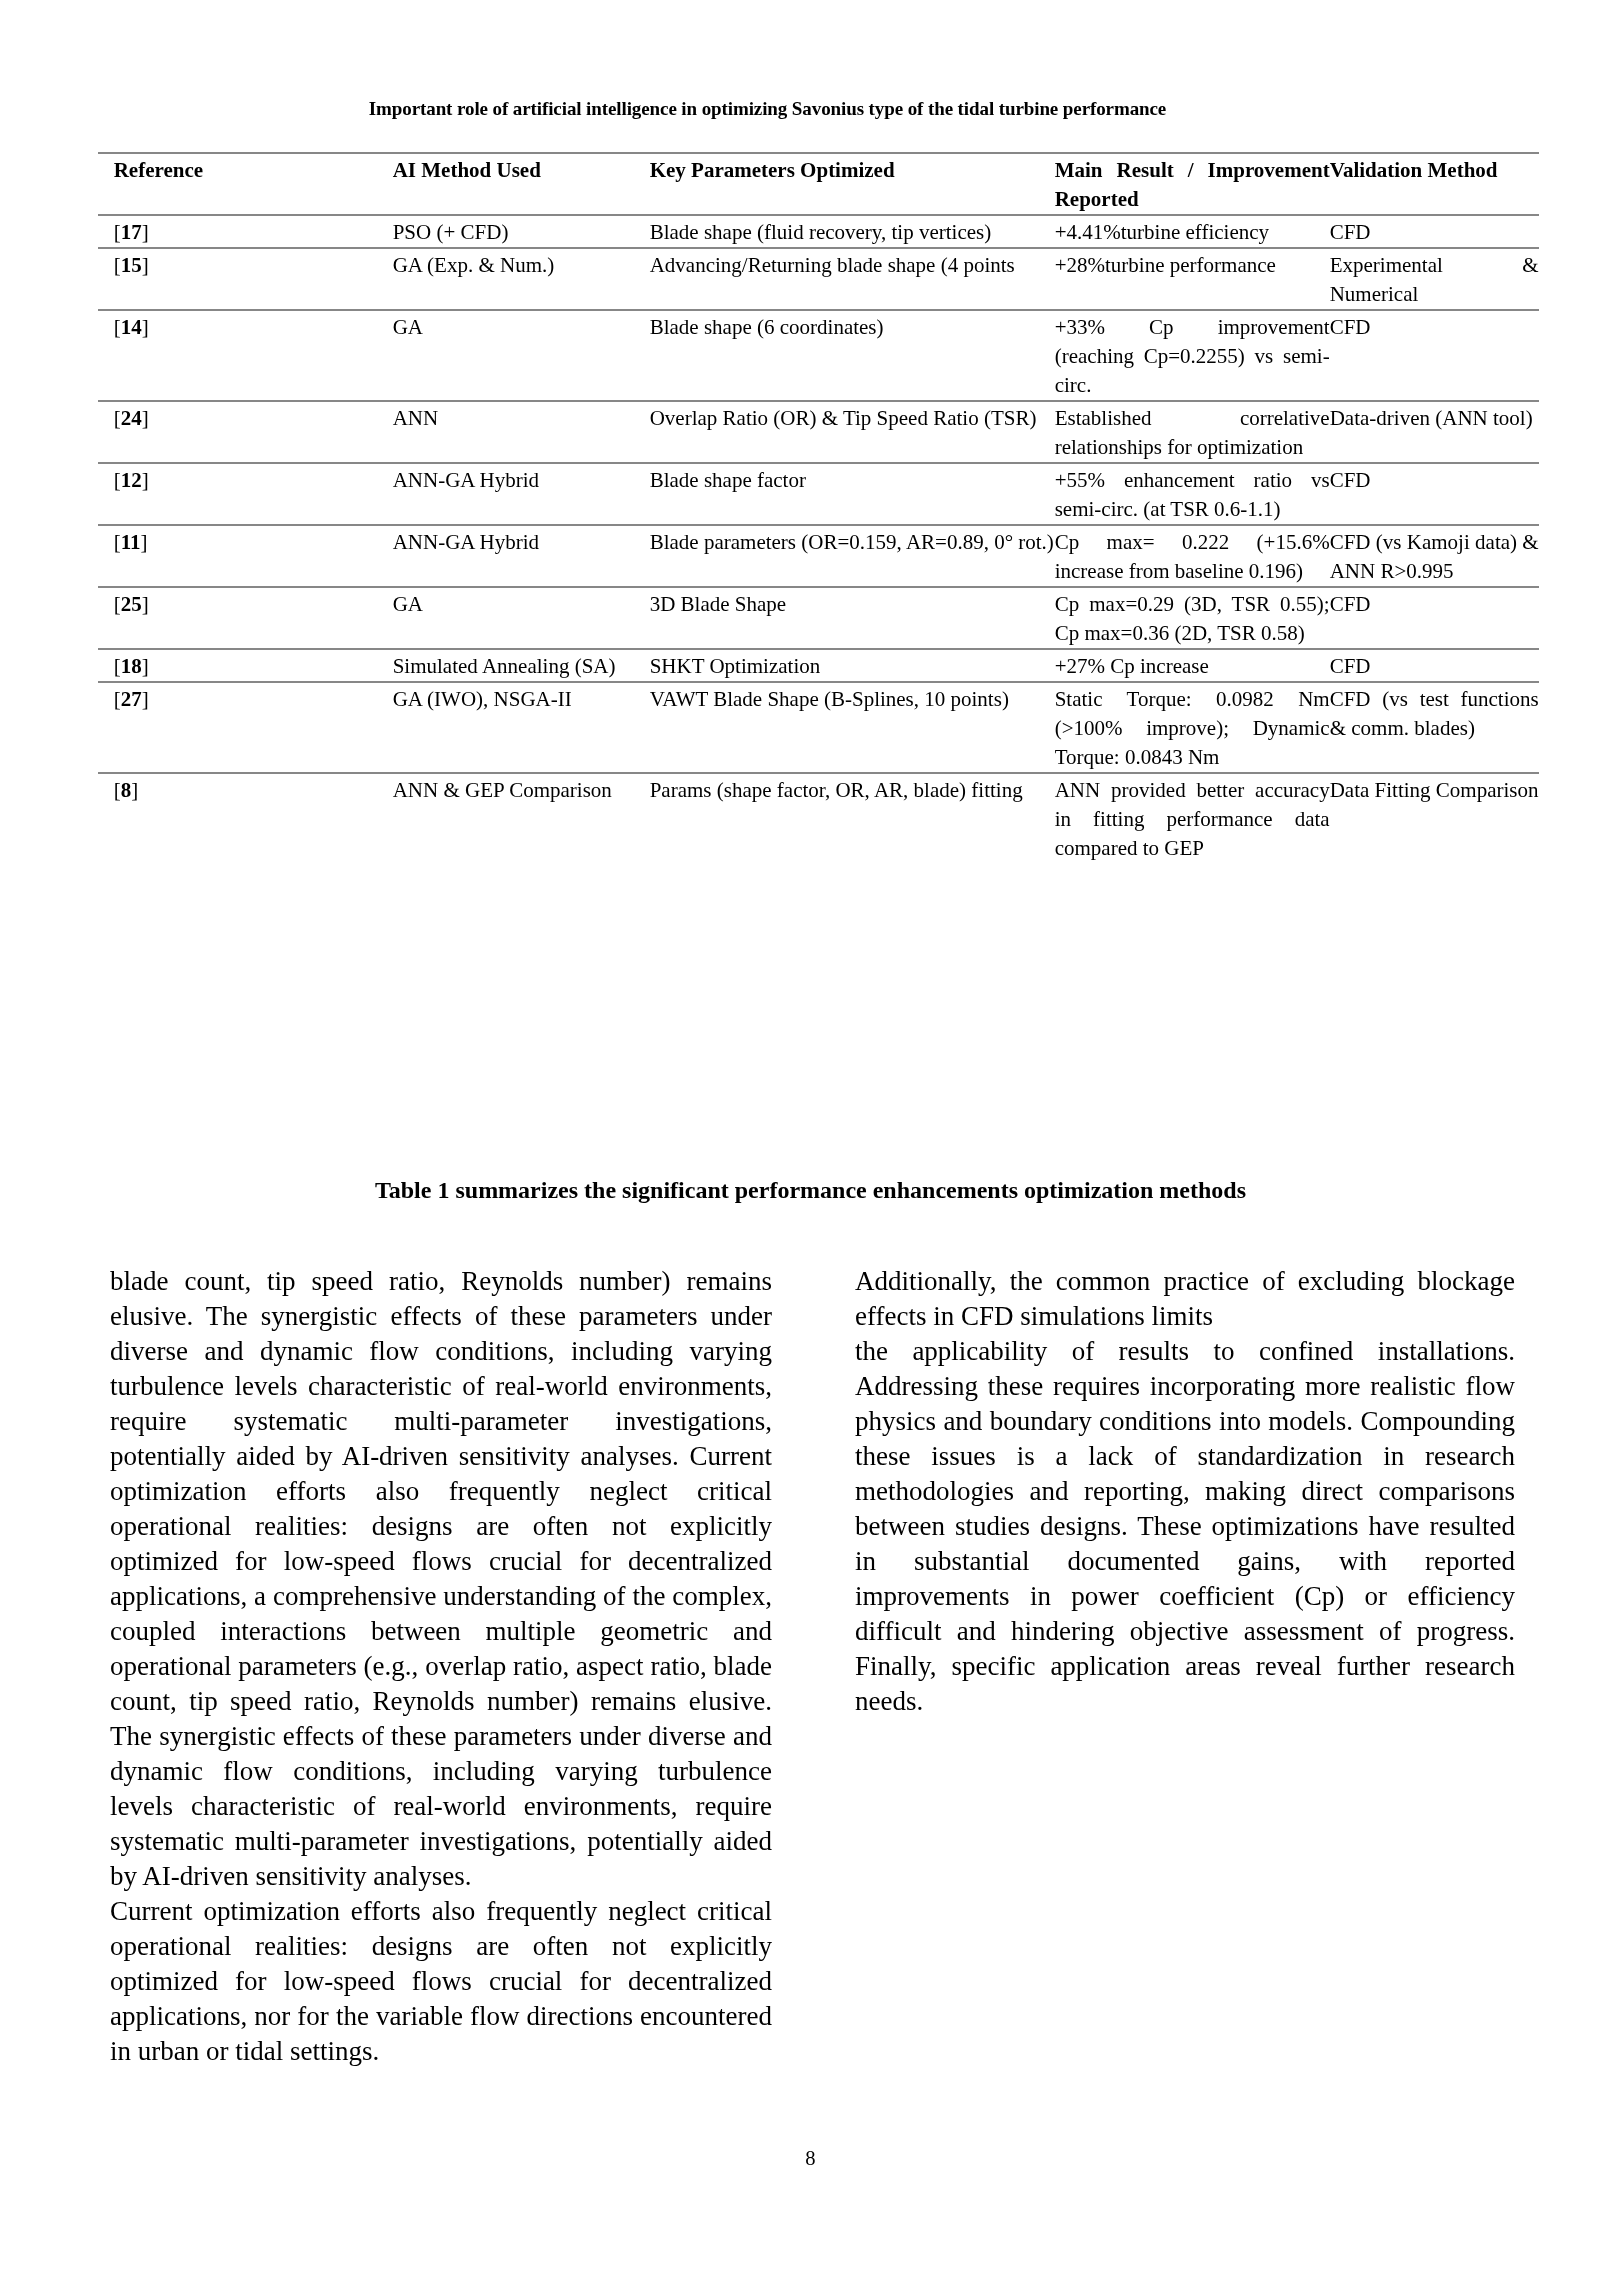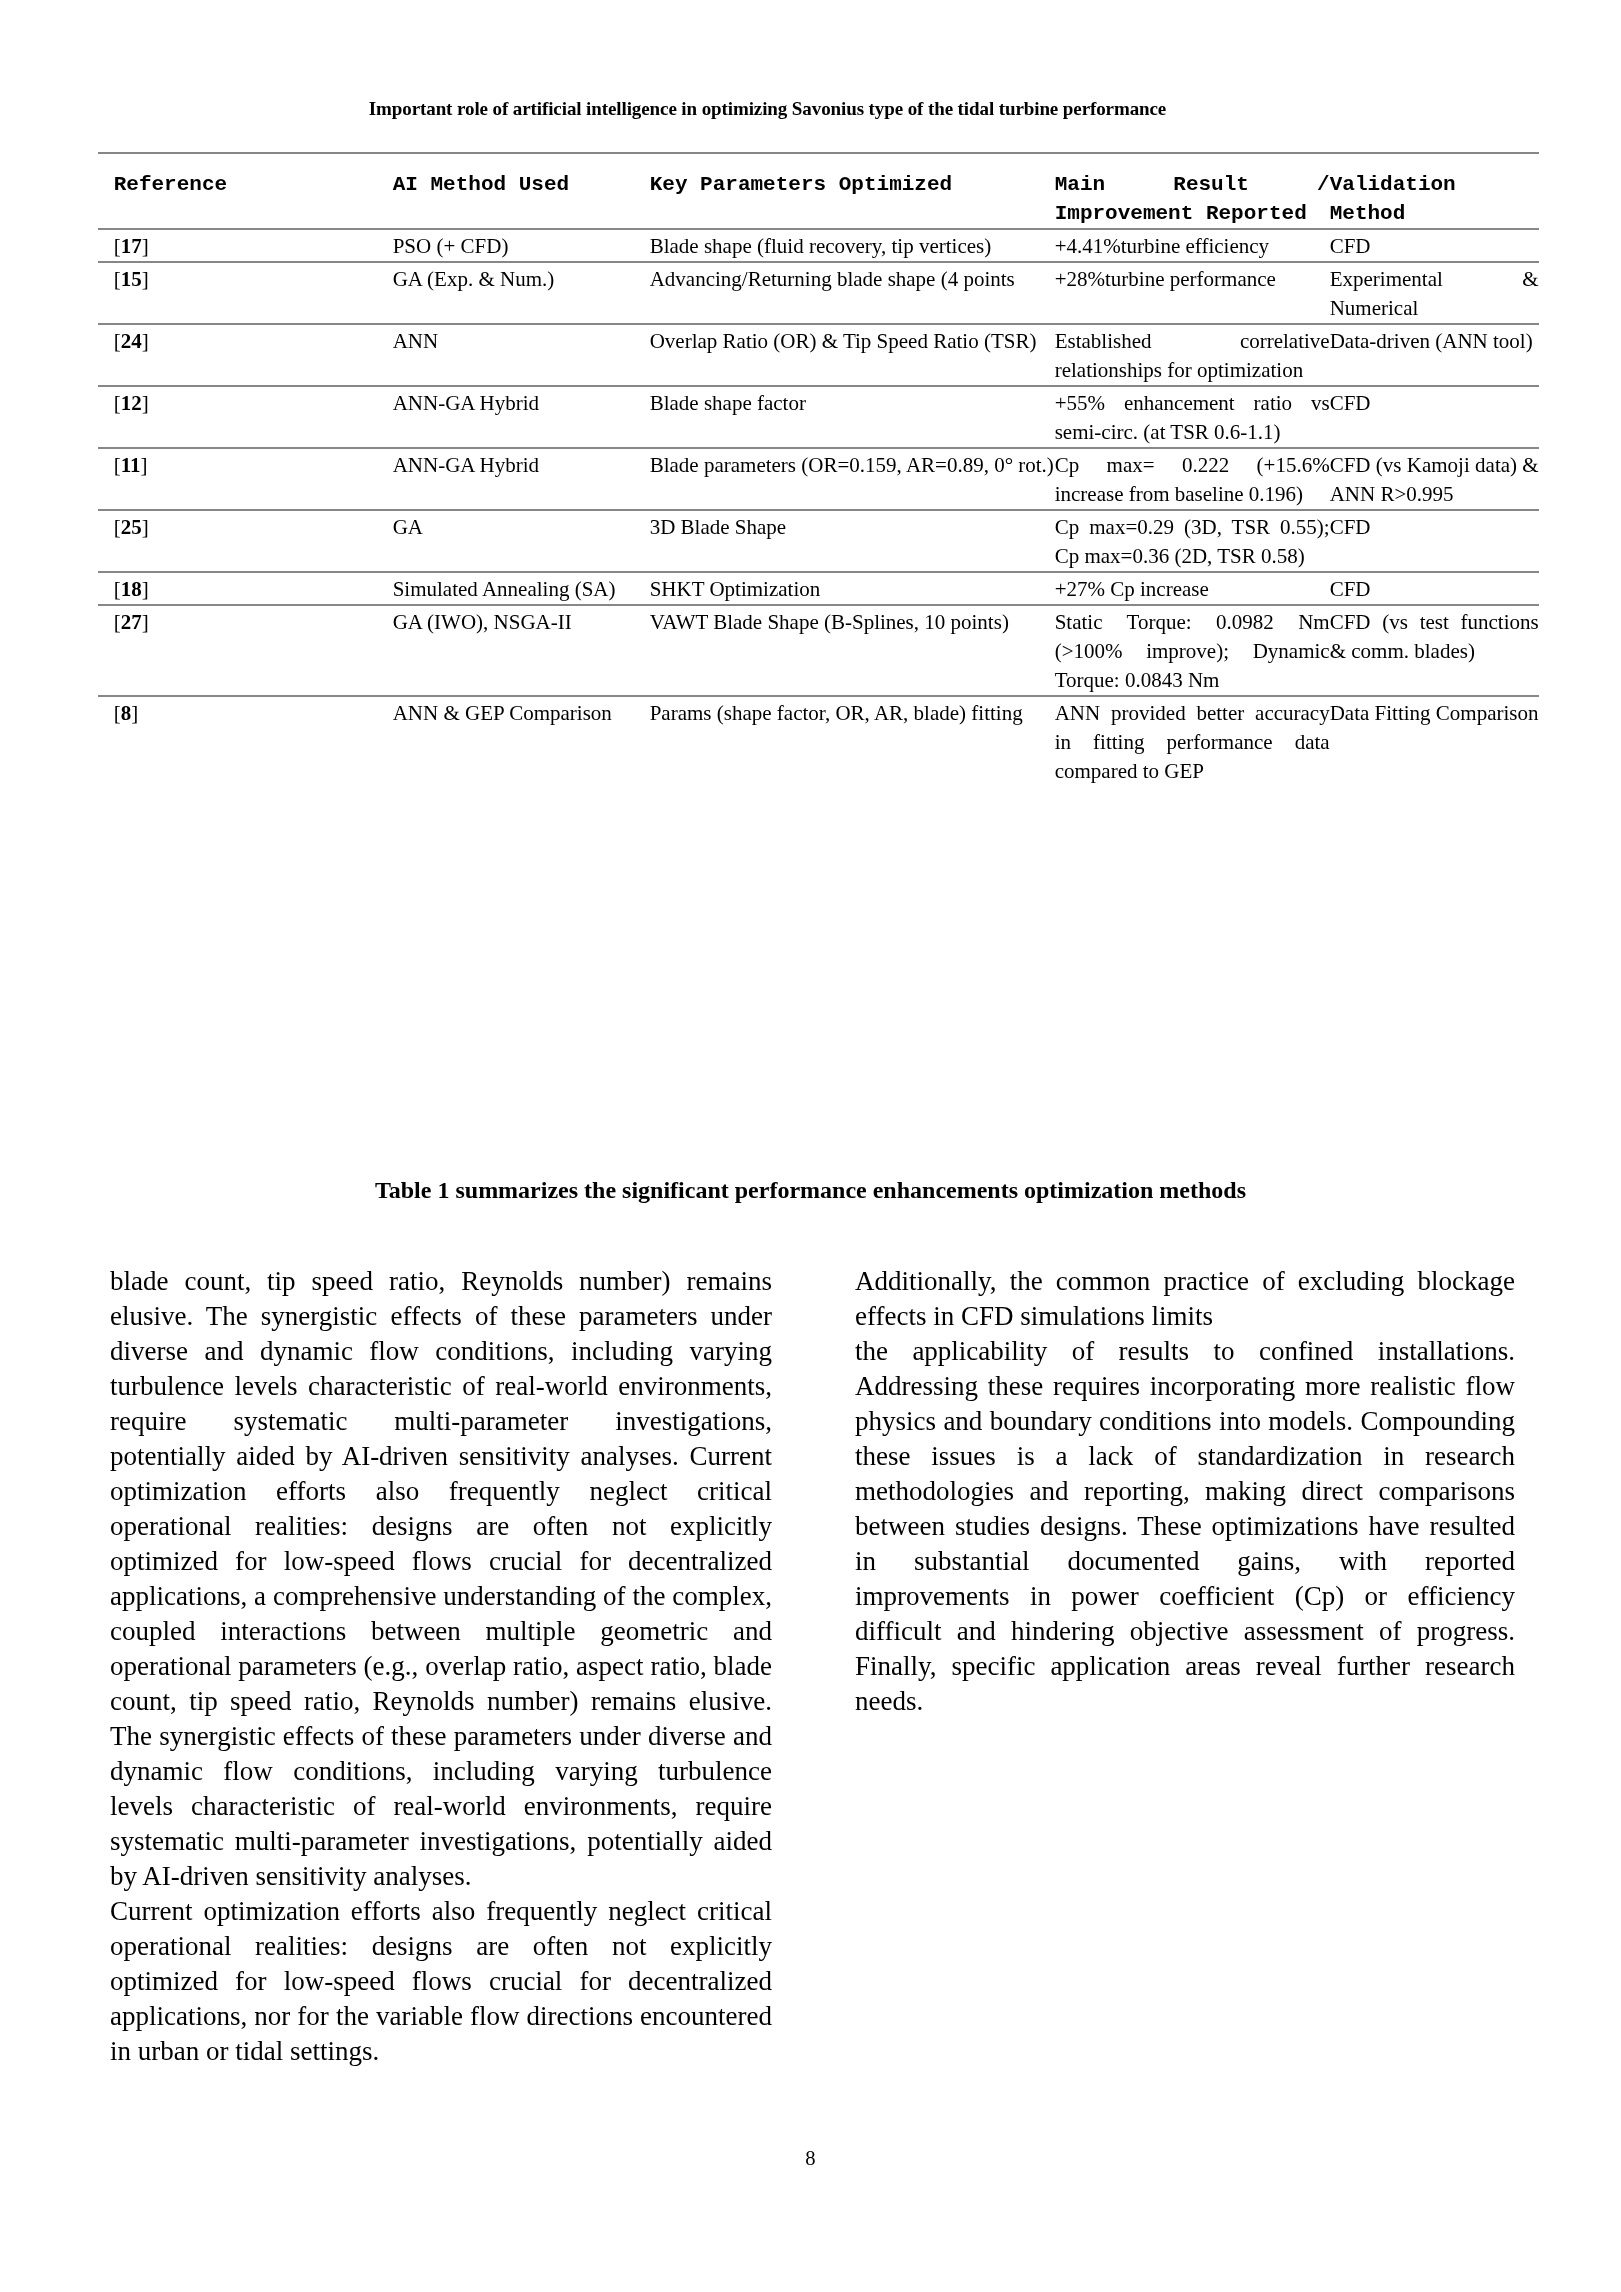--- a/index.html
+++ b/index.html
@@ -42,22 +42,21 @@
     text-align-last: left;
   }
   .table tr {
     border-top: 2.9px solid #878787;
   }
   .table tr.last-row {
     border-bottom: 2.9px solid #878787;
   }
   .table th {
     font-weight: bold;
-    padding-top: 16px;
-    font-family: Liberation Mono, monospace;
+    padding-top: 2px;
   }
   .table td {
     padding-top: 2px;
   }
   .c-ref { width: 279px; padding-left: 15.7px !important; }
   .c-ai  { width: 257px; }
   .c-key { width: 405px; }
   .c-res { width: 275px; }
   .c-val { width: 209px; margin-top: 32px; }
   .c-ai-in  { padding-right: 16.7px; }
@@ -117,20 +116,27 @@
         <td class="c-val c-val-in">CFD</td>
       </tr>
       <tr>
         <td class="c-ref"><span>[</span><span class="ref-num">15</span><span>]</span></td>
         <td class="c-ai c-ai-in">GA (Exp. &amp; Num.)</td>
         <td class="c-key c-key-in">Advancing/Returning blade shape (4 points</td>
         <td class="c-res c-res-in">+28%turbine performance</td>
         <td class="c-val c-val-in">Experimental &amp; Numerical</td>
       </tr>
       <tr>
+        <td class="c-ref"><span>[</span><span class="ref-num">14</span><span>]</span></td>
+        <td class="c-ai c-ai-in">GA</td>
+        <td class="c-key c-key-in">Blade shape (6 coordinates)</td>
+        <td class="c-res c-res-in">+33% Cp improvement (reaching Cp=0.2255) vs semi-circ.</td>
+        <td class="c-val c-val-in">CFD</td>
+      </tr>
+      <tr>
         <td class="c-ref"><span>[</span><span class="ref-num">24</span><span>]</span></td>
         <td class="c-ai c-ai-in">ANN</td>
         <td class="c-key c-key-in">Overlap Ratio (OR) &amp; Tip Speed Ratio (TSR)</td>
         <td class="c-res c-res-in">Established correlative relationships for optimization</td>
         <td class="c-val c-val-in">Data-driven (ANN tool)</td>
       </tr>
       <tr>
         <td class="c-ref"><span>[</span><span class="ref-num">12</span><span>]</span></td>
         <td class="c-ai c-ai-in">ANN-GA Hybrid</td>
         <td class="c-key c-key-in">Blade shape factor</td>

